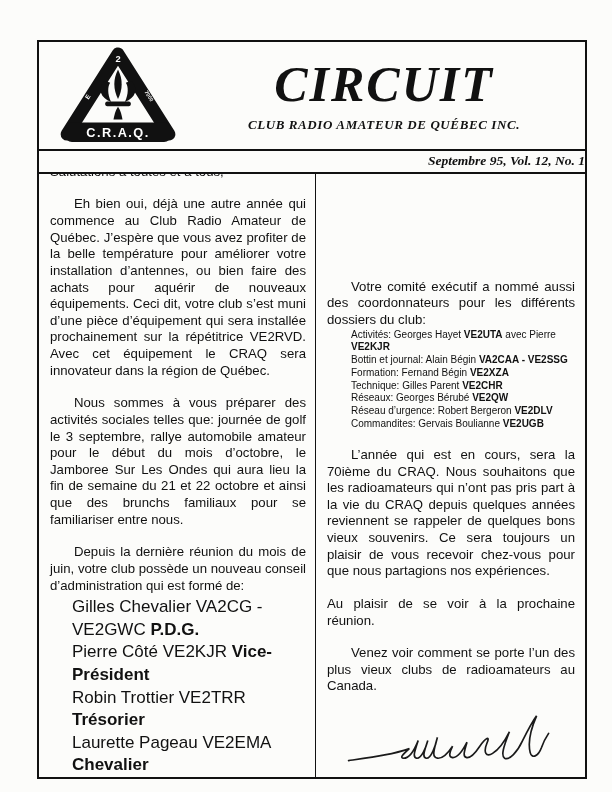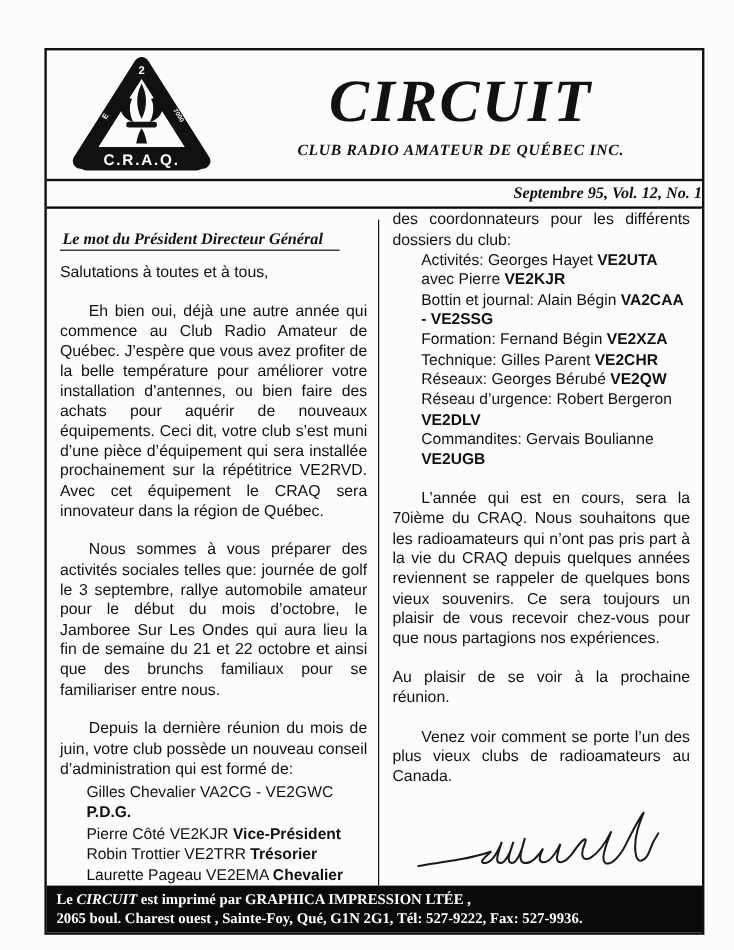--- a/index.html
+++ b/index.html
@@ -100,27 +100,27 @@
   p.bodytext{
     font-size:13.2px;
     line-height:1.26;
     text-align:justify;
     margin-bottom:16px;
   }
   p.bodytext.indent{text-indent:24px;}
   p.bodytext.tight{margin-bottom:0;}
   .roster{margin:2px 0 0 22px;}
   .roster .roster-line{
-    font-size:13px;
+    font-size:17px;
     line-height:1.33;
     text-align:left;
   }
   .roster-right{margin:0 0 16px 24px;}
   .roster-right .roster-line{
-    font-size:13px;
+    font-size:10px;
     line-height:1.28;
   }
   .roster .b{font-weight:bold;}
   
   .signature-block{margin-top:10px;text-align:center;}
   .signature-svg{display:block;margin:0 auto 2px auto;}
   
   .imprint{
     flex:0 0 auto;
     background:var(--footer-bg);
@@ -211,18 +211,14 @@
                    C190 48 197 38 203 26 C196 44 192 56 197 59
                    C203 62 213 51 219 38
                    C225 26 231 14 237 6
                    C230 22 226 40 229 52 C231 60 239 57 243 46 C245 40 248 34 252 28" fill="none" stroke="#1a1a1a" stroke-width="2.1" stroke-linecap="round"></path>
         </svg>
 
       </div>
     </div>
   </div>
 
-  <div class="imprint">
-    <div><span>Le </span><span class="it">CIRCUIT</span><span> est imprimé par GRAPHICA IMPRESSION LTÉE ,</span></div>
-    <div>2065 boul. Charest  ouest , Sainte-Foy, Qué,  G1N 2G1,  Tél:  527-9222,  Fax:  527-9936.</div>
-  </div>
 
 </div>
 
 </body></html>

